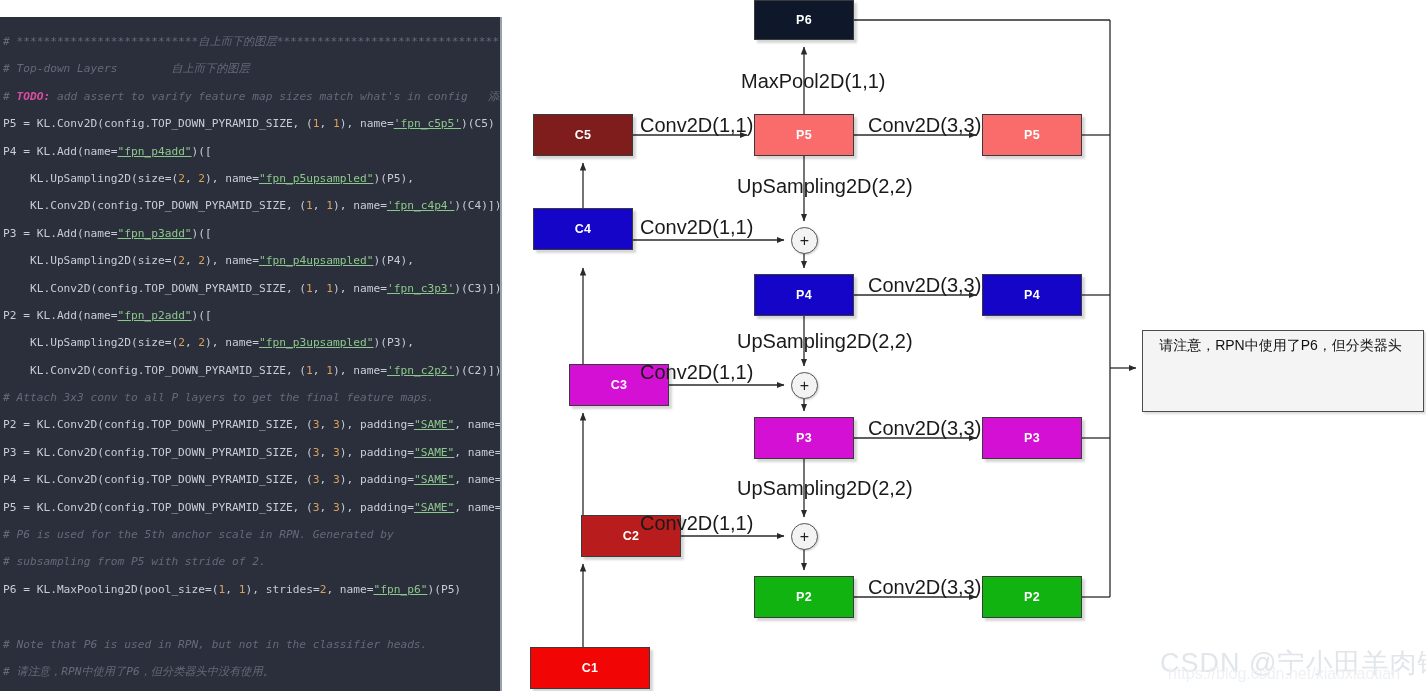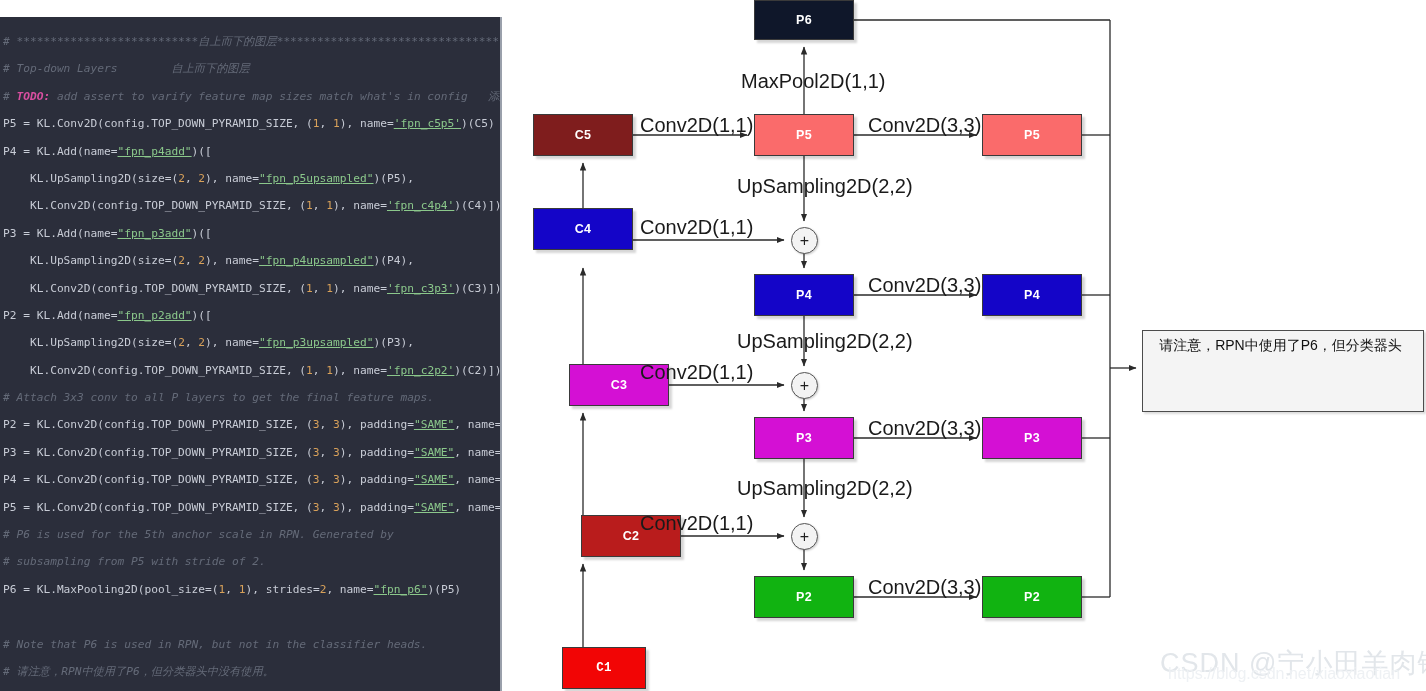--- a/index.html
+++ b/index.html
@@ -147,21 +147,21 @@
         <line x1="1110" y1="20" x2="1110" y2="597"></line>
         <line x1="1110" y1="368" x2="1136" y2="368" marker-end="url(#ah)"></line>
       </g>
     </svg>
 
     <div id="nodes-layer">
         <div class="node" style="left: 533px; top: 114px; width: 100px; height: 42px; background: #7f1d1d;">C5</div>
         <div class="node" style="left: 533px; top: 208px; width: 100px; height: 42px; background: rgb(20, 5, 200);">C4</div>
         <div class="node" style="left: 534px; top: 364px; width: 100px; height: 42px; background: rgb(212, 16, 212); margin-left: 35px;">C3</div>
         <div class="node" style="left: 533px; top: 515px; width: 100px; height: 42px; background: #b91c1c; margin-left: 48px;">C2</div>
-        <div class="node" style="left: 562px; top: 647px; width: 84px; height: 42px; background: rgb(242, 5, 5); font-family: Liberation Mono, monospace;">C1</div>
+        <div class="node" style="left: 530px; top: 647px; width: 120px; height: 42px; background: rgb(242, 5, 5);">C1</div>
         <div class="node" style="left: 754px; top: 0px; width: 100px; height: 40px; background: #0f172a;">P6</div>
         <div class="node" style="left: 754px; top: 114px; width: 100px; height: 42px; background: rgb(250, 107, 107);">P5</div>
         <div class="node" style="left: 754px; top: 274px; width: 100px; height: 42px; background: rgb(20, 5, 200);">P4</div>
         <div class="node" style="left: 754px; top: 417px; width: 100px; height: 42px; background: rgb(212, 16, 212);">P3</div>
         <div class="node" style="left: 754px; top: 576px; width: 100px; height: 42px; background: rgb(17, 179, 17);">P2</div>
         <div class="node" style="left: 982px; top: 114px; width: 100px; height: 42px; background: rgb(250, 107, 107);">P5</div>
         <div class="node" style="left: 982px; top: 274px; width: 100px; height: 42px; background: rgb(20, 5, 200);">P4</div>
         <div class="node" style="left: 982px; top: 417px; width: 100px; height: 42px; background: rgb(212, 16, 212);">P3</div>
         <div class="node" style="left: 982px; top: 576px; width: 100px; height: 42px; background: rgb(17, 179, 17);">P2</div>
         <div class="plus" style="left: 791px; top: 227px;">+</div>

